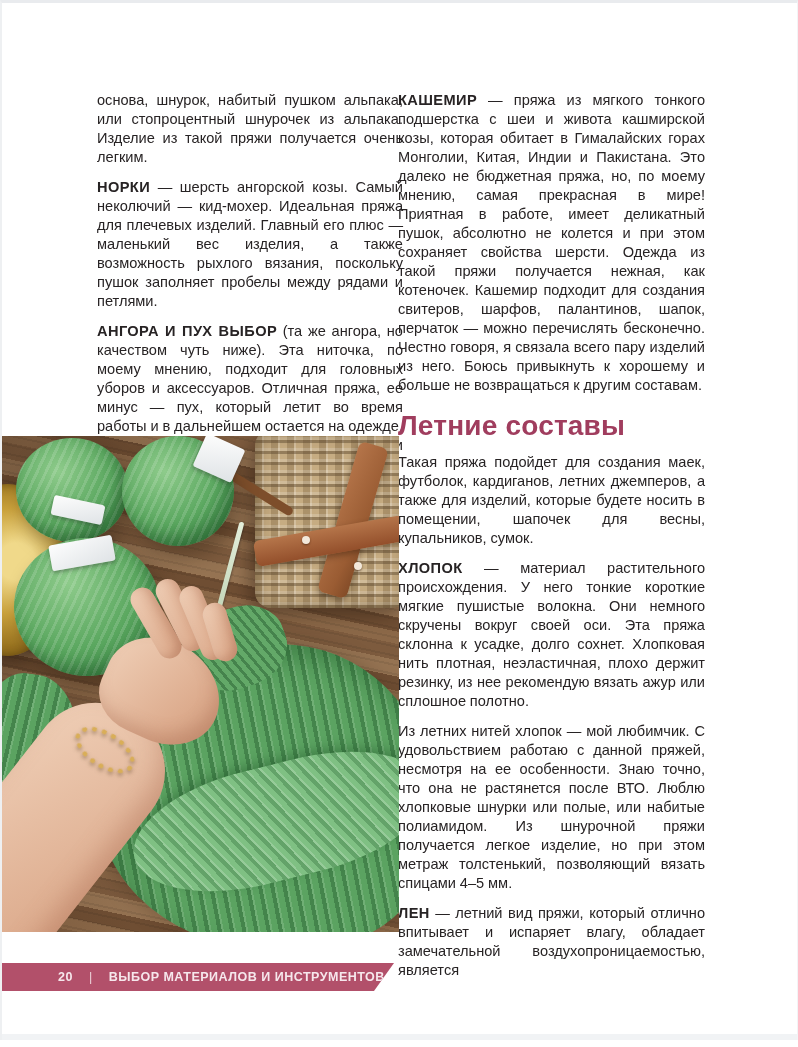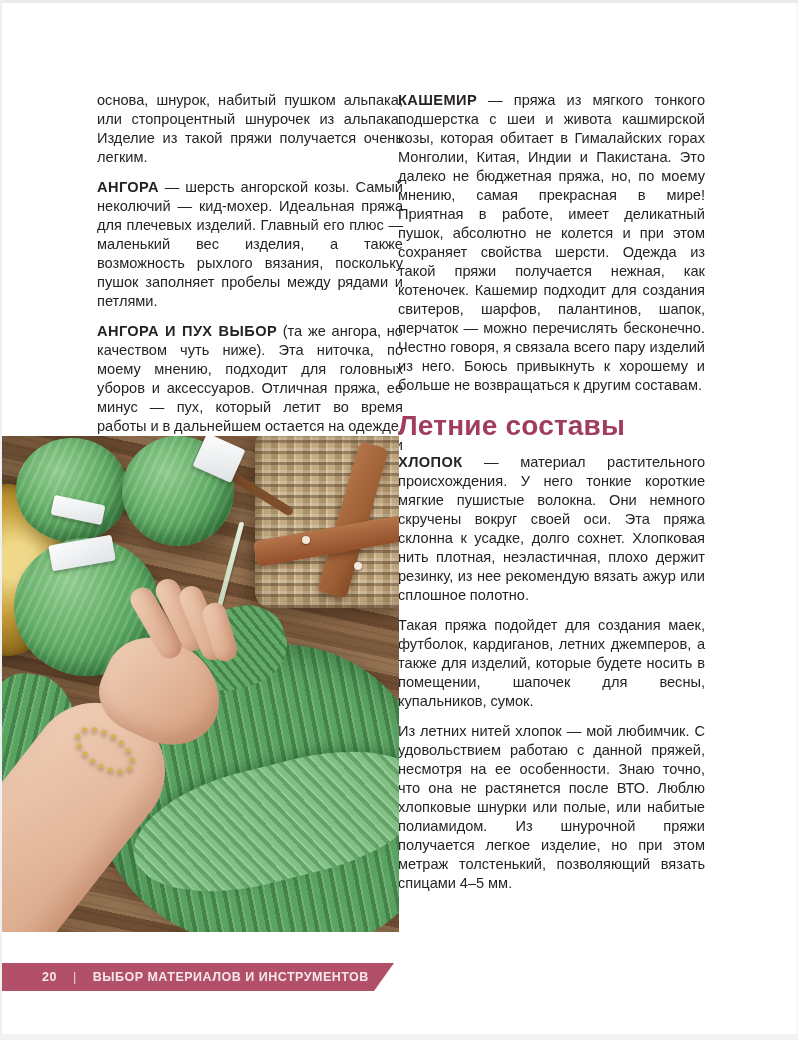--- a/index.html
+++ b/index.html
@@ -30,21 +30,21 @@
     margin:15px 0 12px;letter-spacing:.2px;
   }
   
   .footer-bar{
     position:absolute;left:0;top:960px;width:392px;height:28px;
     background:var(--footer-bar);
     clip-path:polygon(0 0,100% 0,calc(100% - 20px) 100%,0 100%);
     display:flex;align-items:center;
     color:var(--footer-text);font-size:12.5px;font-weight:bold;letter-spacing:.5px;
   }
-  .footer-bar .pagenum{padding-left:40px;}
+  .footer-bar .pagenum{padding-left:56px;}
   .footer-bar .sep{margin:0 16px;font-weight:normal;opacity:.85;}
   
   .photo{
     position:absolute;left:0;top:433px;width:397px;height:496px;overflow:hidden;
     background:
       repeating-linear-gradient(12deg, rgba(0,0,0,.07) 0 2px, transparent 2px 9px),
       linear-gradient(100deg, rgba(50,33,20,.28), rgba(0,0,0,0) 45%),
       repeating-linear-gradient(12deg,#7d5b3e 0 16px,#8b6848 16px 28px,#6f4e33 28px 42px,#957352 42px 58px);
   }
   .photo > div{position:absolute;}
@@ -143,30 +143,31 @@
     filter:drop-shadow(1px 2px 2px rgba(60,40,10,.5));
   }
 </style>
 </head>
 <body>
 
 <div class="page">
 
   <div class="col col-left">
     <p class="para"><span>основа, шнурок, набитый пушком альпака, или стопроцентный шнурочек из альпака. Изделие из такой пряжи получается очень легким.</span></p>
-    <p class="para"><span class="lead">АНГОРА</span><span> — шерсть ангорской козы. Самый неколючий — кид-мохер. Идеальная пряжа для плечевых изделий. Главный его плюс — маленький вес изделия, а также возможность рыхлого вязания, поскольку пушок заполняет пробелы между рядами и петлями.</span></p>
+    <p class="para"><span class="lead">НОРКИ</span><span> — шерсть ангорской козы. Самый неколючий — кид-мохер. Идеальная пряжа для плечевых изделий. Главный его плюс — маленький вес изделия, а также возможность рыхлого вязания, поскольку пушок заполняет пробелы между рядами и петлями.</span></p>
     <p class="para"><span class="lead">АНГОРА И ПУХ ВЫБОР</span><span> (та же ангора, но качеством чуть ниже). Эта ниточка, по моему мнению, подходит для головных уборов и аксессуаров. Отличная пряжа, ее минус — пух, который летит во время работы и в дальнейшем остается на одежде. А в остальном — чудесная, нежная и пушистая история.</span></p>
   </div>
 
   <div class="col col-right">
     <p class="para"><span class="lead">КАШЕМИР</span><span> — пряжа из мягкого тонкого подшерстка с шеи и живота кашмирской козы, которая обитает в Гималайских горах Монголии, Китая, Индии и Пакистана. Это далеко не бюджетная пряжа, но, по моему мнению, самая прекрасная в мире! Приятная в работе, имеет деликатный пушок, абсолютно не колется и при этом сохраняет свойства шерсти. Одежда из такой пряжи получается нежная, как котеночек. Кашемир подходит для создания свитеров, шарфов, палантинов, шапок, перчаток — можно перечислять бесконечно. Честно говоря, я связала всего пару изделий из него. Боюсь привыкнуть к хорошему и больше не возвращаться к другим составам.</span></p>
     <h2 class="section-heading">Летние составы</h2>
+    <p class="para"><span>Такая пряжа подойдет для создания маек, футболок, кардиганов, летних джемперов, а также для изделий, которые будете носить в помещении, шапочек для весны, купальников, сумок.</span></p>
     <p class="para"><span class="lead">ХЛОПОК</span><span> — материал растительного происхождения. У него тонкие короткие мягкие пушистые волокна. Они немного скручены вокруг своей оси. Эта пряжа склонна к усадке, долго сохнет. Хлопковая нить плотная, неэластичная, плохо держит резинку, из нее рекомендую вязать ажур или сплошное полотно.</span></p>
-    <p class="para"><span>Такая пряжа подойдет для создания маек, футболок, кардиганов, летних джемперов, а также для изделий, которые будете носить в помещении, шапочек для весны, купальников, сумок.</span></p>
     <p class="para"><span>Из летних нитей хлопок — мой любимчик. С удовольствием работаю с данной пряжей, несмотря на ее особенности. Знаю точно, что она не растянется после ВТО. Люблю хлопковые шнурки или полые, или набитые полиамидом. Из шнурочной пряжи получается легкое изделие, но при этом метраж толстенький, позволяющий вязать спицами 4–5 мм.</span></p>
+    <p class="para"><span class="lead">ЛЕН</span><span> — летний вид пряжи, который отлично впитывает и испаряет влагу, обладает замечательной воздухопроницаемостью, является</span></p>
   </div>
 
   <div class="photo" title="Зеленая пряжа и вязание спицами на деревянном столе: мотки зеленой пряжи с этикетками, соломенная корзина с кожаными ремнями, золотая тарелка, рука с браслетом над зеленым вязаным полотном">
     <div class="plate"></div>
     <div class="basket"></div>
     <div class="strap-diag"></div>
     <div class="strap-horiz"></div>
     <div class="rivet rivet-1"></div>
     <div class="rivet rivet-2"></div>
     <div class="handle-strap"></div>

